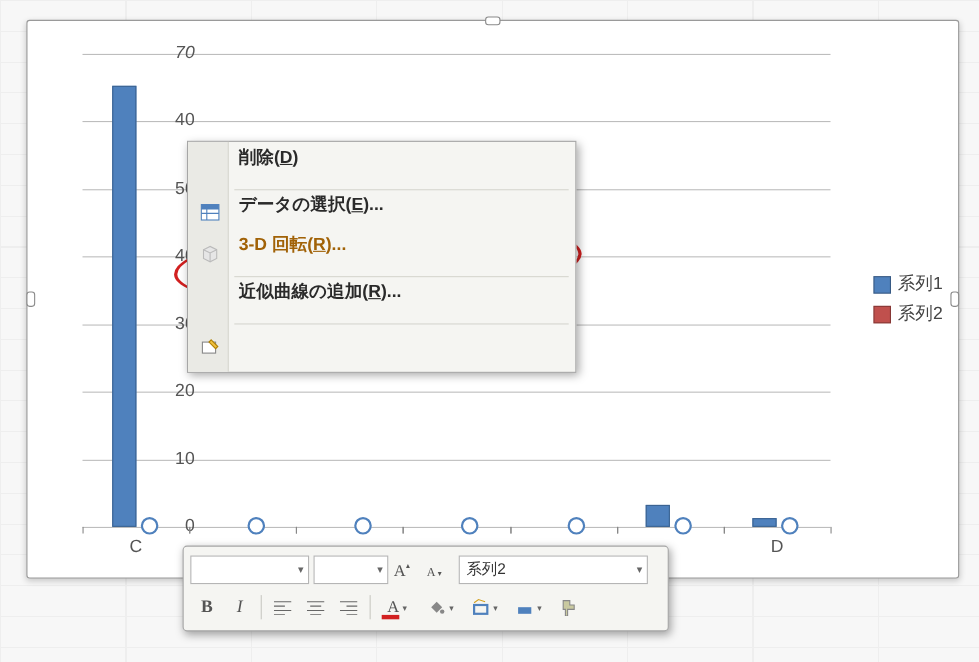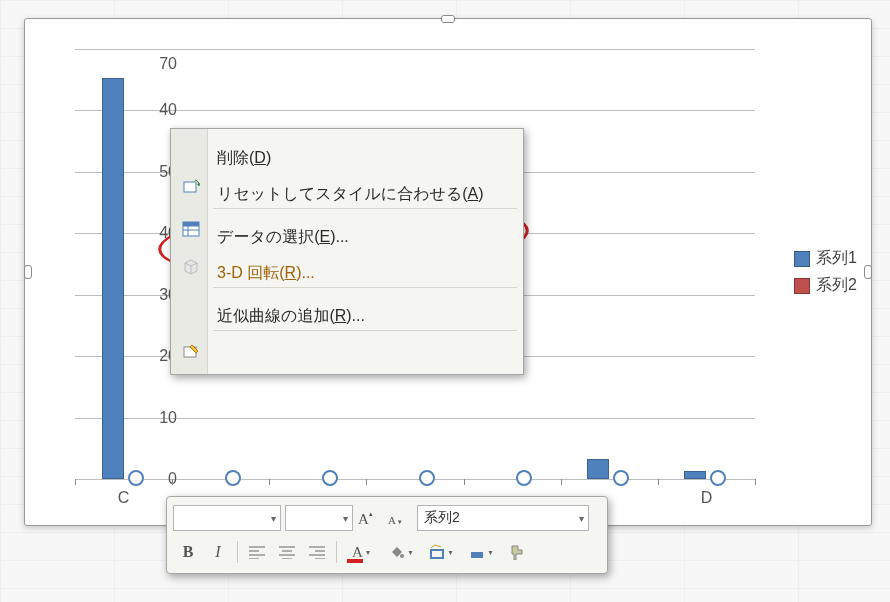--- a/index.html
+++ b/index.html
@@ -125,25 +125,26 @@
   }
   .context-menu .icon-gutter {
     position: absolute;
     left: 0; top: 0; bottom: 0;
     width: 36px;
     background: #eaeae5;
     border-right: 1px solid #d6d6cf;
   }
   .menu-item {
     position: relative;
-    display: flex; align-items: flex-end;
+    display: flex; align-items: flex-start;
     height: 36px;
     padding-left: 44px;
     font-size: 16px;
     color: #2a2a2a;
+    font-weight: bold;
   }
   .menu-item.disabled { color: #a16207; }
   .menu-item .mnemonic { text-decoration: underline; }
   .menu-item.highlight {
     background: linear-gradient(#fff6cf, #ffe48a);
     border: 1px solid #e8b64a;
     border-radius: 3px;
     margin: 0 2px 0 36px;
     padding-left: 8px;
     height: 32px;
@@ -230,21 +231,21 @@
       <div class="axis-label" style="top: 337.143px;">20</div>
       <div class="gridline" style="top: 275.714px;"></div>
       <div class="axis-label" style="top: 275.714px;">30</div>
       <div class="gridline" style="top: 214.286px;"></div>
       <div class="axis-label" style="top: 214.286px;">40</div>
       <div class="gridline" style="top: 152.857px;"></div>
       <div class="axis-label" style="top: 152.857px;">50</div>
       <div class="gridline" style="top: 91.4286px;"></div>
       <div class="axis-label" style="top: 91.4286px;">40</div>
       <div class="gridline" style="top: 30px;"></div>
-      <div class="axis-label" style="top: 45px;">70</div>
+      <div class="axis-label" style="top: 30px; font-style: italic;">70</div>
     </div>
 
   <div class="plot-area" id="plot-area">
       <div class="bar s1" style="left: 26.5714px; height: 399.286px;"></div>
       <div class="series-marker" style="left: 60.5714px;"></div>
       <div class="series-marker" style="left: 157.714px;"></div>
       <div class="series-marker" style="left: 254.857px;"></div>
       <div class="series-marker" style="left: 352px;"></div>
       <div class="series-marker" style="left: 449.143px;"></div>
       <div class="bar s1" style="left: 512.286px; height: 18.4286px;"></div>
@@ -289,30 +290,20 @@
   </div>
 </div>
 
 <div class="ellipse-annotation" style="left:158px; top:202px; width:365px; height:70px;"></div>
 
 <div class="context-menu" id="context-menu">
   <div class="icon-gutter"></div>
 <div class="menu-item">
       <span>削除(<span class="mnemonic">D</span>)</span>
     </div>
-    <div class="menu-item">
-      <span class="mi-icon">
-        <svg width="18" height="18">
-          <rect x="2" y="4" width="12" height="10" fill="#fff" stroke="#4f81bd"></rect>
-          <path d="M13 2 A5 5 0 0 1 17 8" stroke="#2a7b2a" fill="none"></path>
-          <path d="M17 8 l-2 -2 l3 -1 z" fill="#2a7b2a"></path>
-        </svg>
-      </span>
-      <span>リセットしてスタイルに合わせる(<span class="mnemonic">A</span>)</span>
-    </div>
     <div class="menu-sep"></div>
     <div class="menu-item">
       <span class="mi-icon">
         <svg width="18" height="18">
           <rect x="1" y="1" width="16" height="14" fill="#fff" stroke="#4f81bd"></rect>
           <line x1="1" y1="5" x2="17" y2="5" stroke="#4f81bd"></line>
           <line x1="1" y1="9" x2="17" y2="9" stroke="#4f81bd"></line>
           <line x1="6" y1="1" x2="6" y2="15" stroke="#4f81bd"></line>
           <rect x="1" y="1" width="16" height="4" fill="#4f81bd"></rect>
         </svg>

